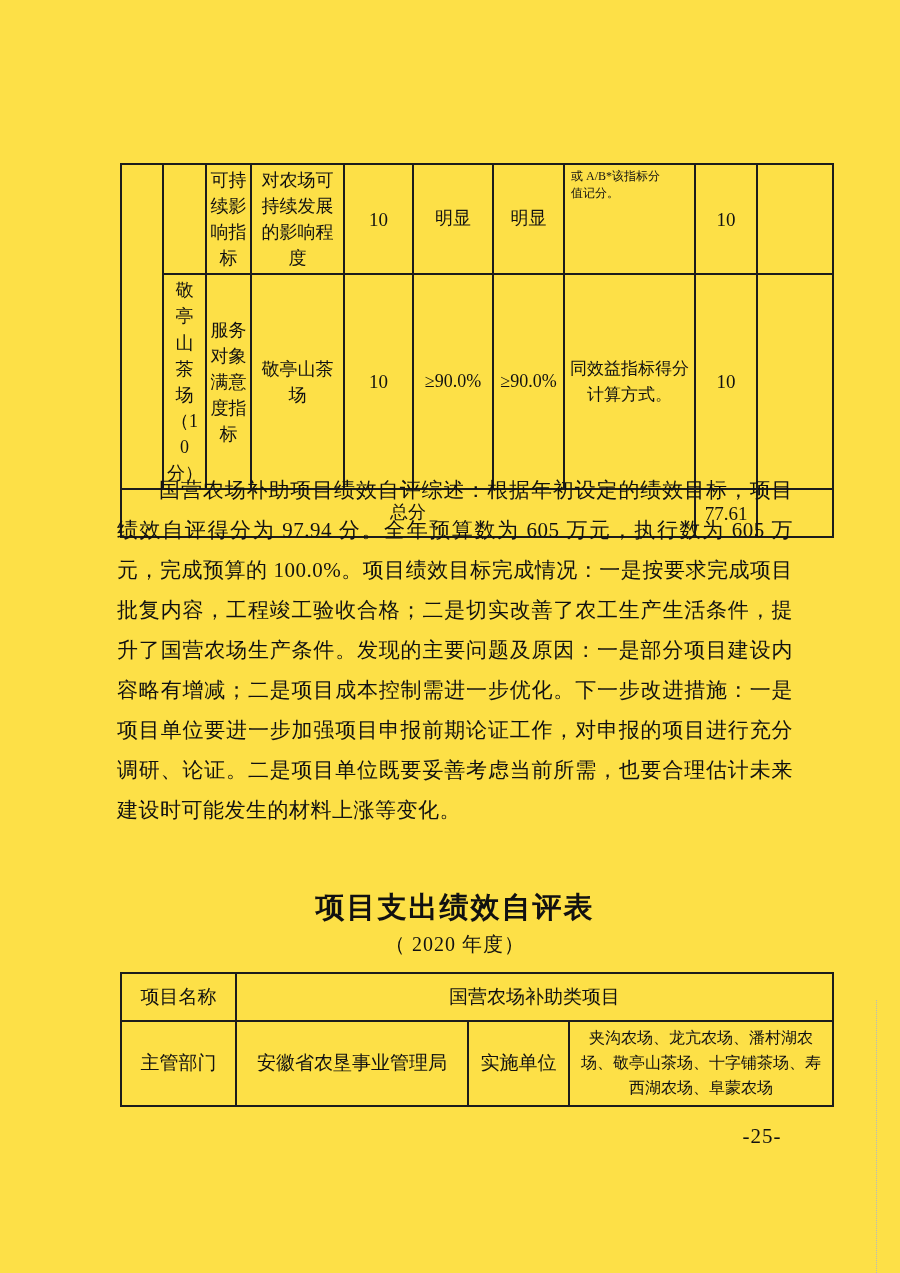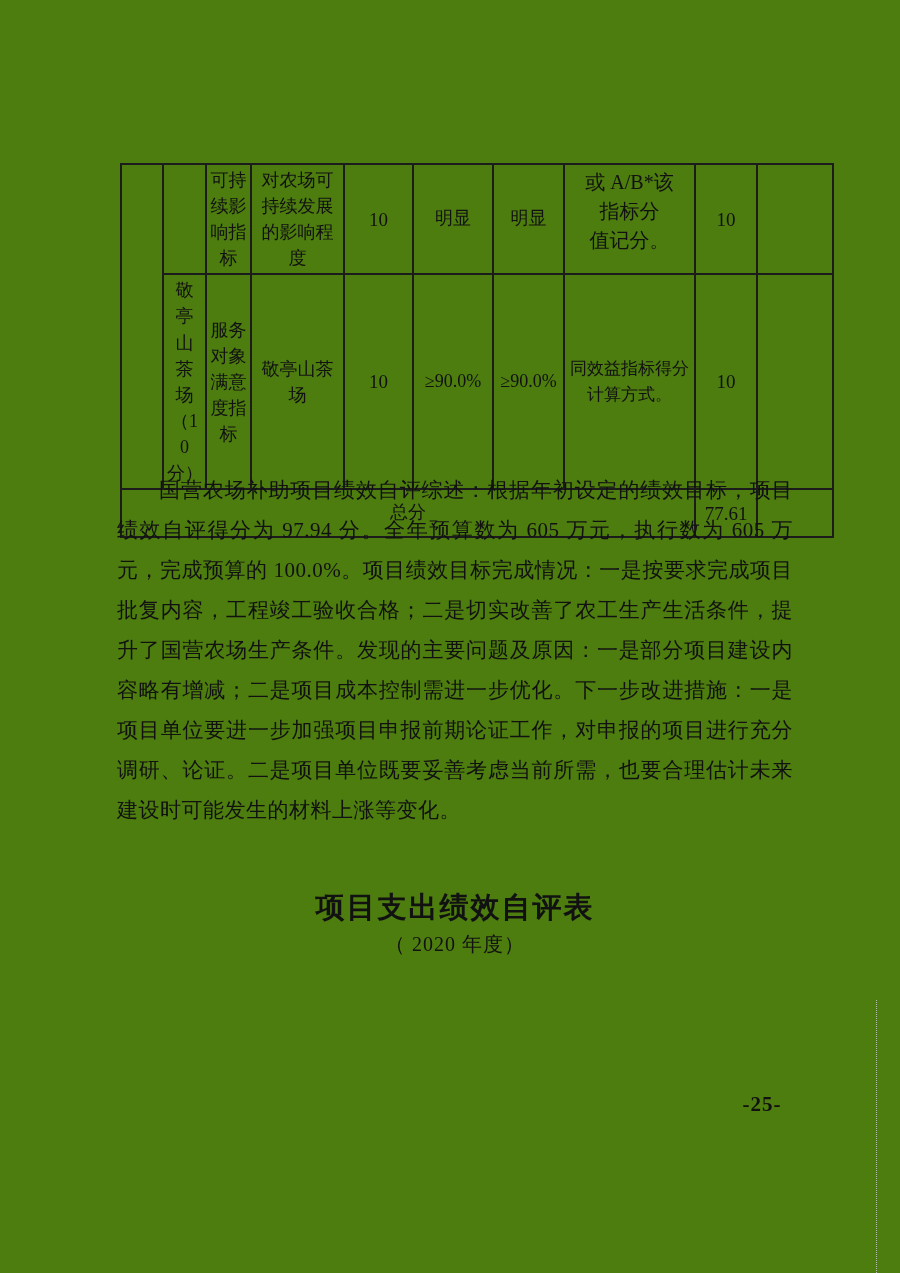--- a/index.html
+++ b/index.html
@@ -1,20 +1,20 @@
 <!DOCTYPE html>
 <html><head>
 <meta charset="utf-8">
 <style>
   html,body { margin:0; padding:0; background:#e8e8e8; }
   .page {
     position:relative;
     width:900px; height:1273px;
     margin:0 auto;
-    background:#4d7c0f;
+    background:#fde047;
     font-family:"Liberation Serif","DejaVu Serif",serif;
     color:#111111;
     overflow:hidden;
   }
 
   
   table { border-collapse:collapse; table-layout:fixed; }
   td {
     border:2px solid #1c1c1c;
     text-align:center;
@@ -27,22 +27,22 @@
     position:absolute; left:120px; top:163px;
     width:712px;
     font-size:18px; line-height:1.32;
   }
   .t1 .r1 td { height:87px; }
   .t1 .r2 td { height:104px; }
   .t1 .r3 td { height:42px; }
   .cell-narrow { word-break:break-all; line-height:1.45; }
   .cell-pre { white-space:pre-line; }
   .crit-top {
-    text-align:center; vertical-align:top;
-    font-size:20px; padding:3px 19px; line-height:1.45;
+    text-align:left; vertical-align:top;
+    font-size:12px; padding:3px 6px; line-height:1.45;
   }
   .crit-mid { font-size:17px; line-height:1.5;margin-top:27px; }
   .num { font-size:19px; }
 
   .t2 {
     position:absolute; left:120px; top:972px;
     width:712px;
     font-size:19px; line-height:1.4;
   }
   .t2 .r1 td { height:42px; }
@@ -63,22 +63,22 @@
     position:absolute; left:117px; top:888px; width:676px;
     text-align:center;
     font-family:"Liberation Sans","DejaVu Sans",sans-serif;
     font-weight:700; font-size:29px; letter-spacing:2px;
   }
   .doc-subtitle {
     position:absolute; left:117px; top:931px; width:676px;
     text-align:center; font-size:20px; letter-spacing:1px;
   }
   .page-number {
-    position:absolute; left:712px; top:1092px; width:100px;
-    font-size:21px; letter-spacing:1px; text-align:center;font-weight:bold;
+    position:absolute; left:712px; top:1124px; width:100px;
+    font-size:21px; letter-spacing:1px; text-align:center;
   }
   .scan-artifact {
     position:absolute; left:876px; top:1000px; height:273px; width:0;
     border-left:1px dotted #b9b9b9;
   }
 </style>
 </head>
 <body>
 
 <div class="page">
@@ -128,18 +128,38 @@
       <td></td>
     </tr>
   </tbody>
     </table>
 
   <div class="summary">国营农场补助项目绩效自评综述：根据年初设定的绩效目标，项目绩效自评得分为 97.94 分。全年预算数为 605 万元，执行数为 605 万元，完成预算的 100.0%。项目绩效目标完成情况：一是按要求完成项目批复内容，工程竣工验收合格；二是切实改善了农工生产生活条件，提升了国营农场生产条件。发现的主要问题及原因：一是部分项目建设内容略有增减；二是项目成本控制需进一步优化。下一步改进措施：一是项目单位要进一步加强项目申报前期论证工作，对申报的项目进行充分调研、论证。二是项目单位既要妥善考虑当前所需，也要合理估计未来建设时可能发生的材料上涨等变化。</div>
 
   <div class="doc-title">项目支出绩效自评表</div>
   <div class="doc-subtitle">（ 2020 年度）</div>
 
+  <table class="t2">
+    <colgroup>
+      <col style="width:115px">
+        <col style="width:232px">
+      <col style="width:101px">
+        <col style="width:264px">
+    </colgroup>
+    <tbody>
+        <tr class="r1">
+      <td>项目名称</td>
+      <td colspan="3">国营农场补助类项目</td>
+    </tr>
+    <tr class="r2">
+      <td>主管部门</td>
+      <td>安徽省农垦事业管理局</td>
+      <td>实施单位</td>
+      <td class="farm-list">夹沟农场、龙亢农场、潘村湖农场、敬亭山茶场、十字铺茶场、寿西湖农场、阜蒙农场</td>
+    </tr>
+  </tbody>
+    </table>
 
   <div class="page-number">-25-</div>
 
   <div class="scan-artifact"></div>
 
 </div>
 
 </body></html>

